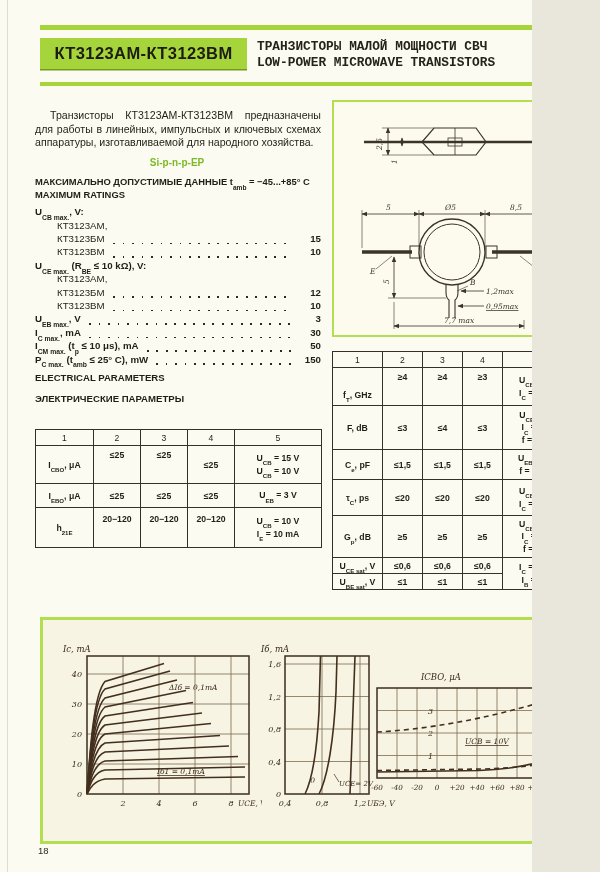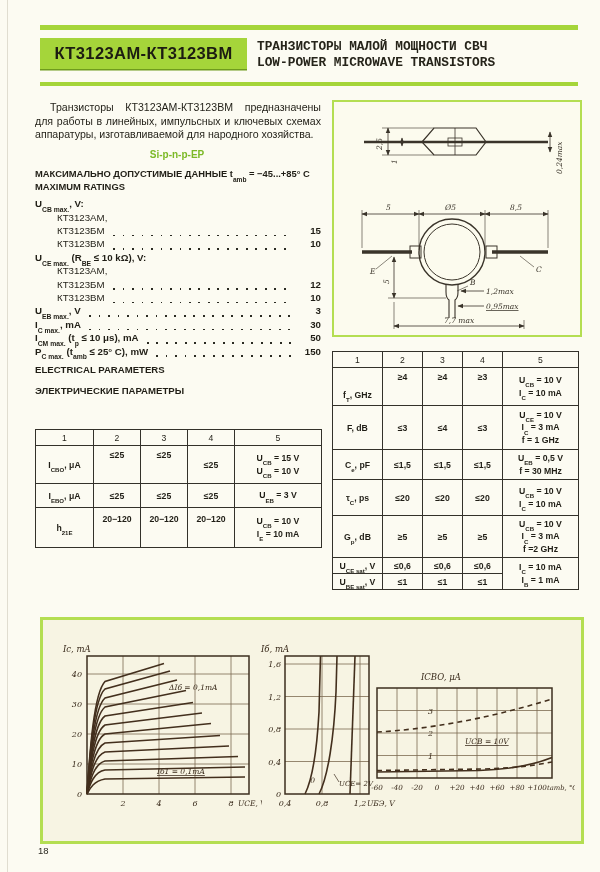--- a/index.html
+++ b/index.html
@@ -1,29 +1,29 @@
 <!DOCTYPE html>
 <html><head>
 <meta charset="utf-8">
 <style>
   html,body{margin:0;padding:0;background:#e9e7dc;}
-  .page{position:relative;width:600px;height:872px;background:#fcfbf2;overflow:hidden;
+  .page{position:relative;width:532px;height:872px;background:#fcfbf2;overflow:hidden;
         font-family:"Liberation Sans",sans-serif;color:#201e16;}
   .page::before{content:"";position:absolute;left:7px;top:0;width:1px;height:100%;background:#e0ddd0;}
   .bar{position:absolute;background:#a5d53a;}
   .bar-top{left:40px;top:25px;width:538px;height:5px;}
   .bar-2{left:40px;top:82px;width:538px;height:4px;}
   .part-box{position:absolute;left:40px;top:38px;width:207px;height:31px;background:#a5d53a;
             display:flex;align-items:center;justify-content:center;
             font-weight:bold;font-size:16.5px;letter-spacing:.4px;color:#1c1c12;
             box-shadow:0 1.5px 0 #6f9b1d;}
   .head-titles{position:absolute;left:257px;top:39px;width:322px;font-weight:bold;
                font-size:12.8px;line-height:1.25;color:#26241a;font-family:Liberation Mono, monospace;}
   .col-left{position:absolute;left:35px;top:101px;width:286px;}
-  .para{margin:0 0 7px;font-size:10.6px;line-height:1.29;text-align:justify;text-indent:15px;}
+  .para{margin:8px 0 7px;font-size:10.6px;line-height:1.29;text-align:justify;text-indent:15px;}
   .structure{text-align:center;font-weight:bold;font-size:10px;color:#7cb927;margin:1px 2px 7px 0;}
   .mr-head{font-weight:bold;font-size:9.4px;line-height:1.4;}
   .ratings{margin-top:5px;margin-bottom:4px;}
   .rl{display:flex;align-items:baseline;font-size:9.7px;height:13.4px;}
   .rl .sym{font-weight:bold;}
   .rl.indent{padding-left:22px;}
   .dots{flex:1;height:1.6px;margin:0 4px 2px 8px;align-self:flex-end;
         background:repeating-linear-gradient(to right,#2a2a22 0,#2a2a22 1.6px,transparent 1.6px,transparent 9.5px);}
   .val{width:26px;text-align:right;font-weight:bold;font-size:9.7px;}
   .ep-head{font-weight:bold;font-size:9.6px;line-height:1.4;margin-top:8px;}

